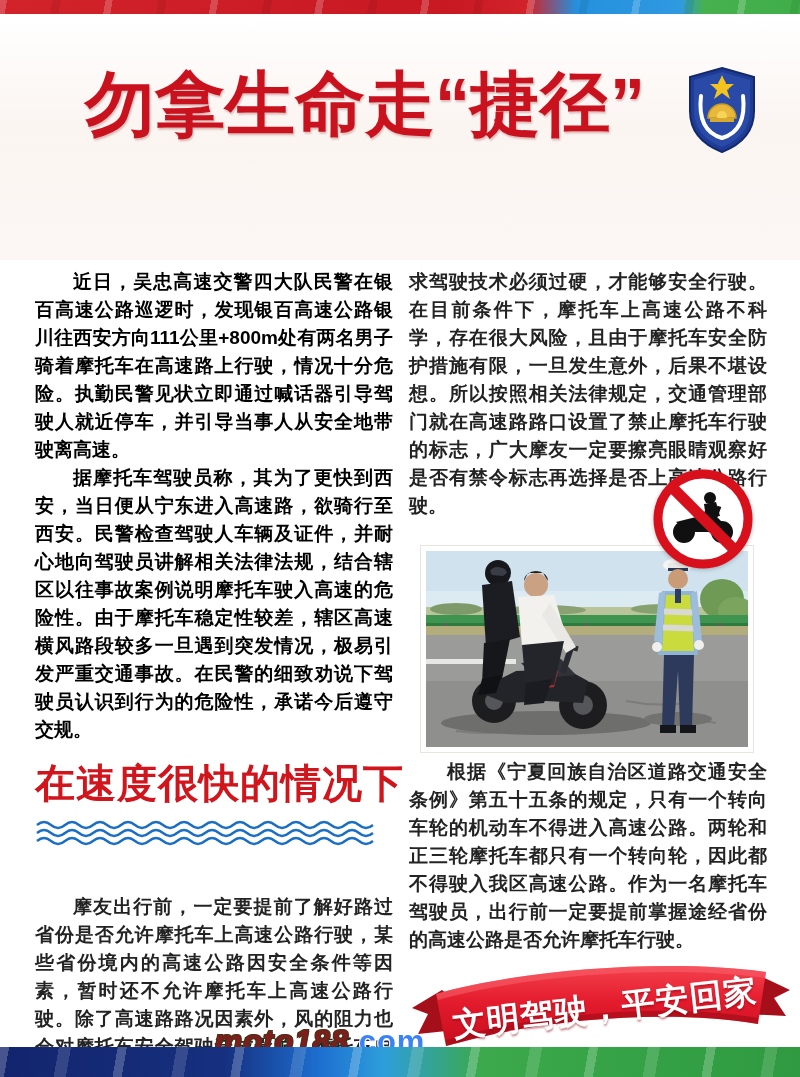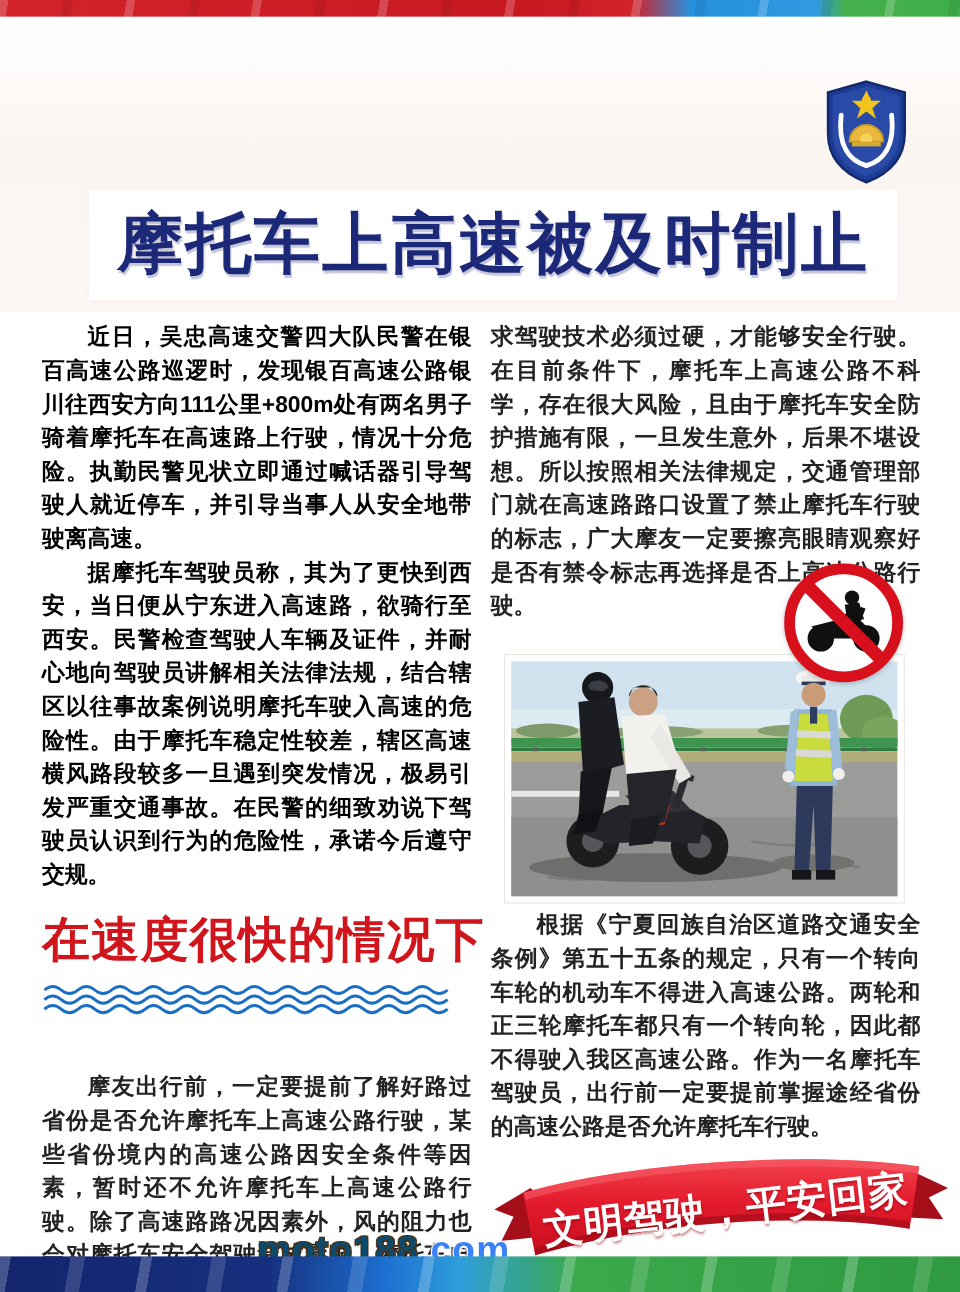--- a/index.html
+++ b/index.html
@@ -89,55 +89,54 @@
     letter-spacing:1px; white-space:nowrap;
     text-shadow:0 2px 2px rgba(130,5,15,.45);
   }
   
   .watermark{
     position:absolute; top:1024px; left:0; width:640px;
     text-align:center; font-size:31px; font-weight:800; letter-spacing:1px;
     white-space:nowrap;
   }
   .wm-site{
-    color:#0c4a6e;
+    color:#7f1d1d;
     text-shadow:-1px -1px 0 #4a3318,1px -1px 0 #4a3318,-1px 1px 0 #4a3318,1px 1px 0 #4a3318;
+    font-style:italic;
   }
   .wm-tld{
     color:#3b82f6;
     text-shadow:-1px -1px 0 rgba(255,255,255,.85),1px -1px 0 rgba(255,255,255,.85),-1px 1px 0 rgba(255,255,255,.85),1px 1px 0 rgba(255,255,255,.85);
   }
 </style>
 </head>
 <body>
 
 <div class="page">
 
   <div class="top-stripes"></div>
   <div class="top-shadow"></div>
 
   <div class="header-band">
+    <div class="main-title">勿拿生命走“捷径”</div>
 
     <div class="badge">
       <svg width="72" height="88" viewBox="0 0 72 88">
         <path d="M36,2 L68,11 L68,45 C68,67 54,79 36,86 C18,79 4,67 4,45 L4,11 Z" fill="#1e3c96" stroke="#122a6b" stroke-width="2"></path>
         <path d="M36,6 L64,14 L64,44 C64,63 52,75 36,81 C20,75 8,63 8,44 L8,14 Z" fill="#2a4aa8"></path>
         <path d="M36,10 L43,24 L36,20 L29,24 Z M36,10 L40,17 L32,17 Z" fill="#f5c518"></path>
         <polygon points="36,9 39,18 48,18 41,24 44,33 36,27 28,33 31,24 24,18 33,18" fill="#f2c41d"></polygon>
         <path d="M15,30 C12,56 22,68 36,72" fill="none" stroke="#ffffff" stroke-width="4" stroke-linecap="round"></path>
         <path d="M57,30 C60,56 50,68 36,72" fill="none" stroke="#ffffff" stroke-width="4" stroke-linecap="round"></path>
         <path d="M22,52 A14,14 0 0,1 50,52 Z" fill="#e8b93c" stroke="#c79a22" stroke-width="1.5"></path>
         <circle cx="36" cy="50" r="5" fill="#f7d35a"></circle>
         <rect x="24" y="52" width="24" height="4" fill="#d8a92f"></rect>
       </svg>
     </div>
 
-    <div class="subtitle-box">
-      <div class="subtitle">摩托车上高速被及时制止</div>
-    </div>
   </div>
 
   <div class="columns">
 
     <div class="col">
       <p class="red-text">近日，吴忠高速交警四大队民警在银百高速公路巡逻时，发现银百高速公路银川往西安方向111公里+800m处有两名男子骑着摩托车在高速路上行驶，情况十分危险。执勤民警见状立即通过喊话器引导驾驶人就近停车，并引导当事人从安全地带驶离高速。</p>
       <p class="red-text">据摩托车驾驶员称，其为了更快到西安，当日便从宁东进入高速路，欲骑行至西安。民警检查驾驶人车辆及证件，并耐心地向驾驶员讲解相关法律法规，结合辖区以往事故案例说明摩托车驶入高速的危险性。由于摩托车稳定性较差，辖区高速横风路段较多一旦遇到突发情况，极易引发严重交通事故。在民警的细致劝说下驾驶员认识到行为的危险性，承诺今后遵守交规。</p>
 
       <div class="tips-heading">在速度很快的情况下</div>
 

